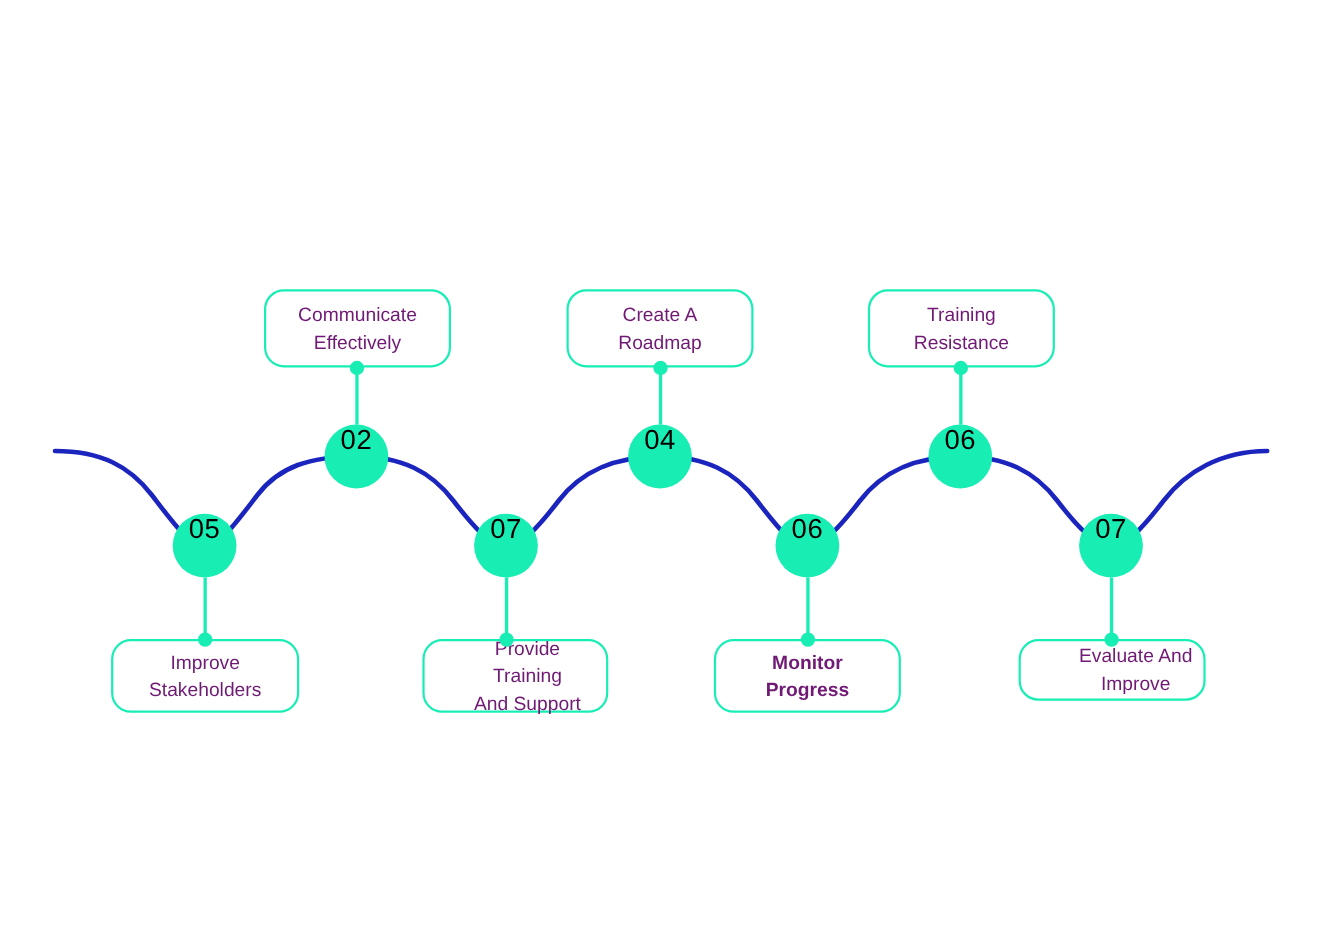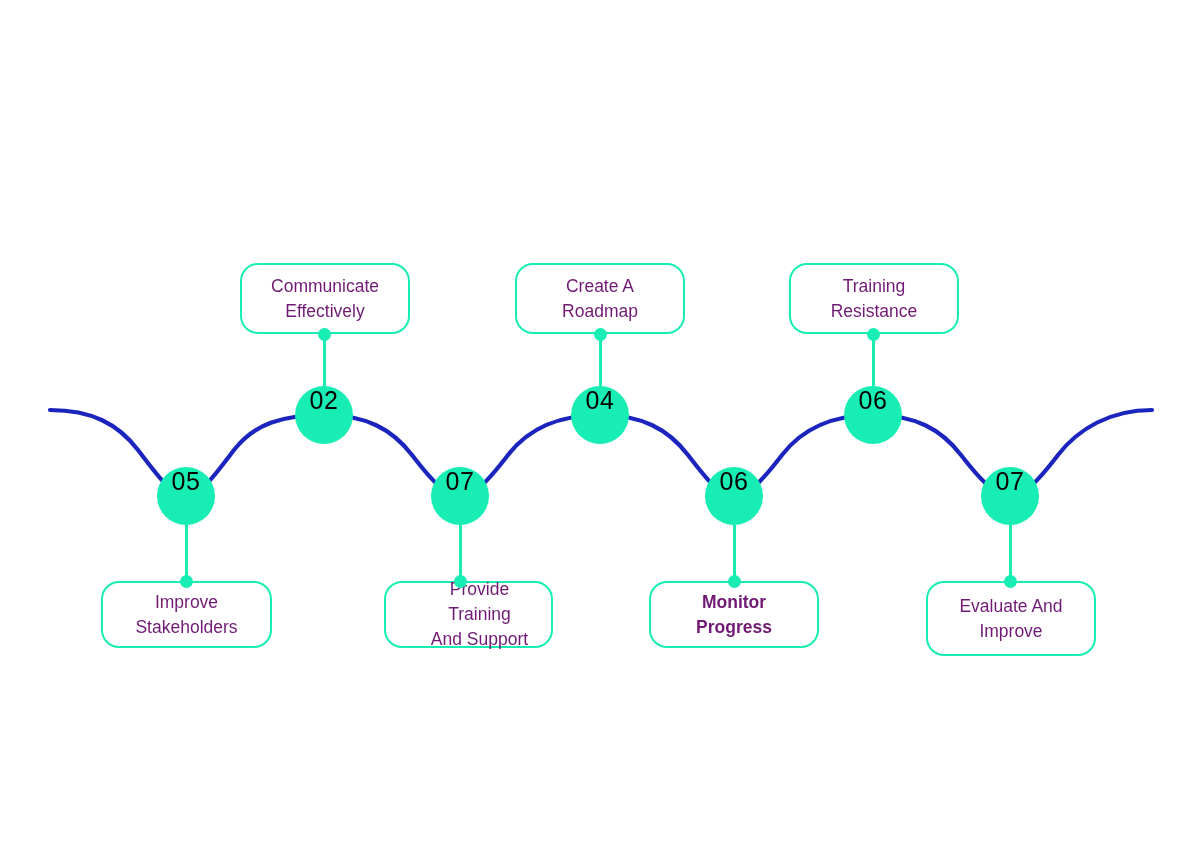--- a/index.html
+++ b/index.html
@@ -182,21 +182,21 @@
       </div>
       <div class="card" style="left: 789px; top: 263px; width: 170px; height: 71px;">
         <div class="card-text">Training
 Resistance</div>
       </div>
       <div class="dot" style="left: 873px; top: 334px;"></div>
       <div class="stem" style="left: 873px; top: 334px; height: 52px;"></div>
       <div class="node" style="left: 873px; top: 415px;">
         <span>06</span>
       </div>
-      <div class="card" style="left: 926px; top: 581px; width: 170px; height: 75px;">
+      <div class="card" style="left: 926px; top: 581px; width: 170px; height: 56px; justify-content: flex-end;">
         <div class="card-text">Evaluate And
 Improve</div>
       </div>
       <div class="dot" style="left: 1010px; top: 581px;"></div>
       <div class="stem" style="left: 1010px; top: 525px; height: 56px;"></div>
       <div class="node" style="left: 1010px; top: 496px;">
         <span>07</span>
       </div>
     </div>
 

